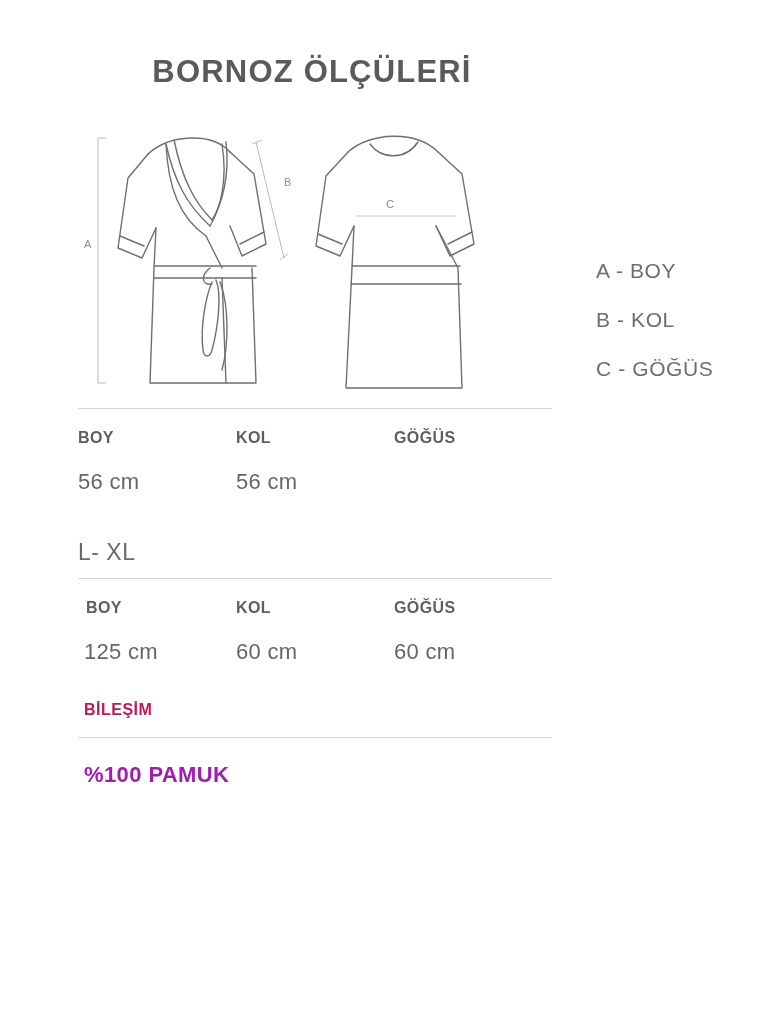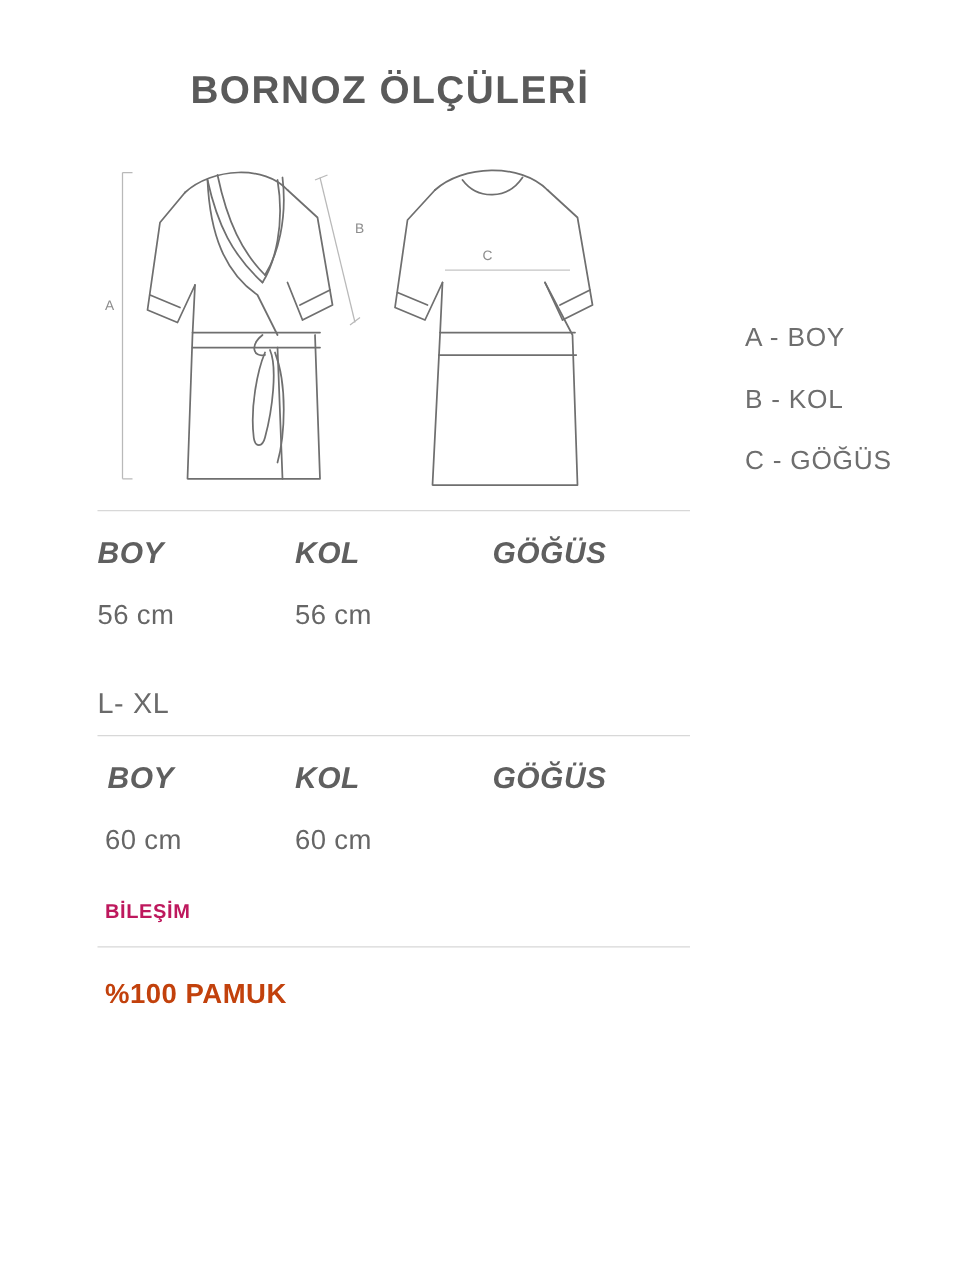--- a/index.html
+++ b/index.html
@@ -76,47 +76,46 @@
   }
   .row {
     display: flex;
     width: 100%;
   }
   .cell {
     width: 33.33%;
     box-sizing: border-box;
   }
   .head-row .cell {
-    font-size: 24px;
+    font-size: 16px;
     font-weight: bold;
     color: #5f5f5f;
     padding: 20px 0 0 0;
     letter-spacing: 0.4px;
-    font-style: italic;
   }
   .val-row .cell {
     font-size: 22px;
     color: #666666;
     padding: 22px 0 26px 0;
     letter-spacing: 0.3px;
   }
   .indent .cell:first-child { padding-left: 8px; }
   .indent2 .cell:first-child { padding-left: 6px; }
 
   .composition-label {
     font-size: 16px;
     font-weight: bold;
     color: #be185d;
     letter-spacing: 0.5px;
     padding: 10px 0 18px 6px;
   }
   .composition-value {
     font-size: 22px;
     font-weight: bold;
-    color: #c2410c;
+    color: #a21caf;
     letter-spacing: 0.4px;
     padding: 24px 0 0 6px;
   }
 
   svg text {
     font-family: "Liberation Sans", sans-serif;
     fill: #8d8d8d;
   }
 </style>
 </head>
@@ -213,20 +212,21 @@
 
   <div class="section">
     <div class="size-label second">L- XL</div>
     <div class="rule"></div>
     <div class="row head-row indent">
       <div class="cell">BOY</div>
       <div class="cell">KOL</div>
       <div class="cell">GÖĞÜS</div>
     </div>
     <div class="row val-row indent2">
+      <div class="cell">125 cm</div>
       <div class="cell">60 cm</div>
       <div class="cell">60 cm</div>
     </div>
   </div>
 
   <div class="section">
     <div class="composition-label">BİLEŞİM</div>
     <div class="rule"></div>
     <div class="composition-value">%100 PAMUK</div>
   </div>

